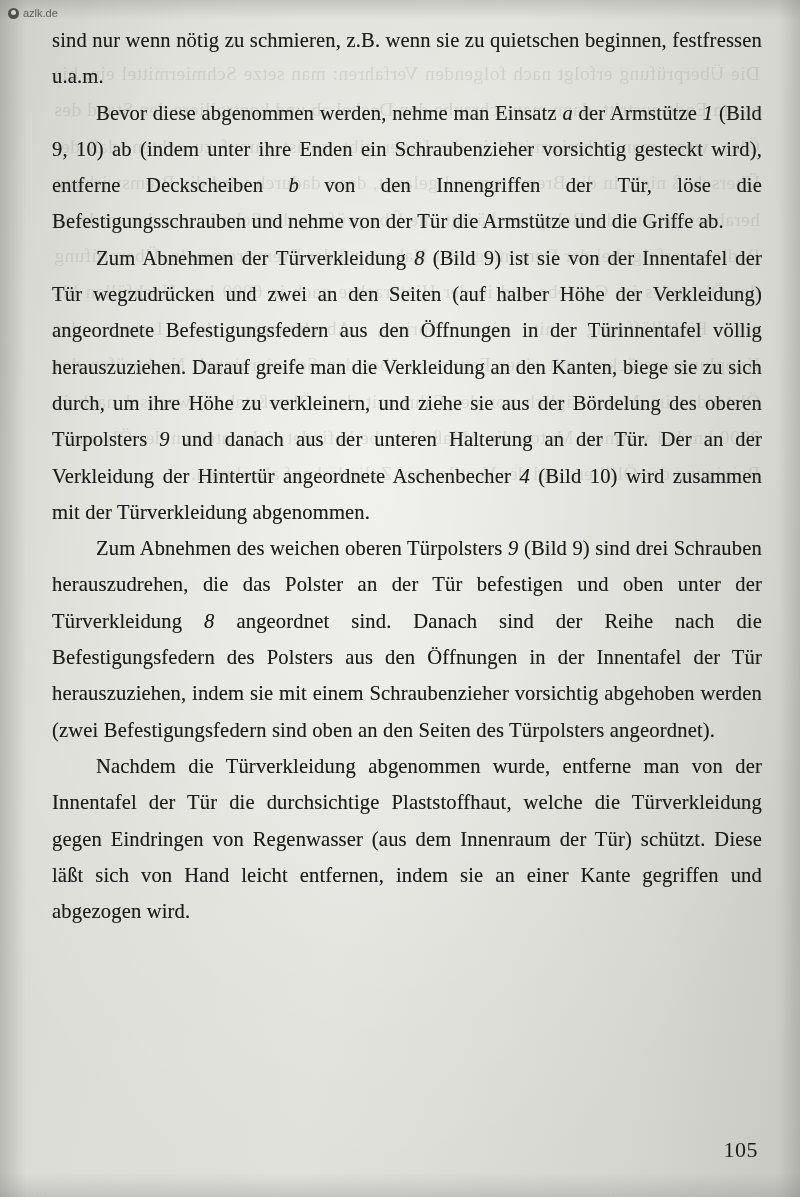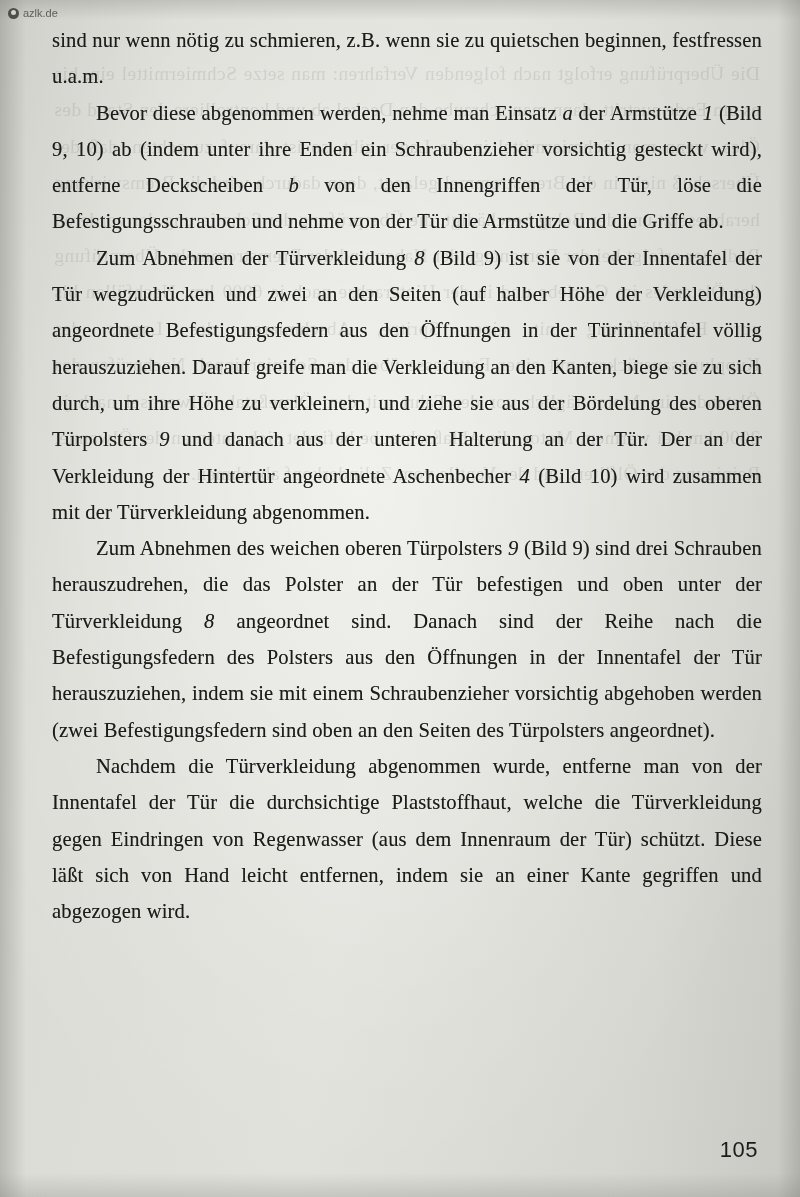--- a/index.html
+++ b/index.html
@@ -110,21 +110,21 @@
   p.para em {
     font-style: italic;
   }
 
   .folio {
     position: absolute;
     right: 42px;
     bottom: 34px;
     font-size: 22px;
     color: #1b1b1a;
-    font-family: Liberation Sans, sans-serif;
+    font-family: Liberation Serif, serif;
     letter-spacing: 0.5px;
     z-index: 5;
   }
 </style>
 </head>
 <body>
 
 <div class="page"></div>
 
 <div class="bleed">Die Überprüfung erfolgt nach folgenden Verfahren: man setze Schmiermittel ein, bis es am Ende austritt, dann man schraube den Deckel ab und kontrolliere den Stand des Öles, wenn man Schmiermittel in die Lager gibt, so ist darauf zu achten, daß der Überschuß nicht in die Bremstrommel gelangt, denn dadurch wird die Bremswirkung herabgesetzt und der Belag beschädigt, die Überprüfung der Schmierung der vorderen Radlager erfolgt bei der Demontage der Naben und der Bremstrommeln, Überprüfung des Ölstandes im Getriebe und in der Hinterachse nach je 6000 km, Nachfüllen bis zur Einfüllöffnung mit einer Spritze, Abschmieren des Lagers des Kupplungsausrückers mit einer Fettpresse über den Schmiernippel, Nachprüfen des Ölstandes im Motor täglich vor der Fahrt mit dem Ölmeßstab, Ölwechsel nach je 3000 km bei warmem Motor, die Ablaßschraube befindet sich unten an der Ölwanne, Reinigung des Ölfilters und der Ventile vom Zylinderkopf abnehmen.</div>

